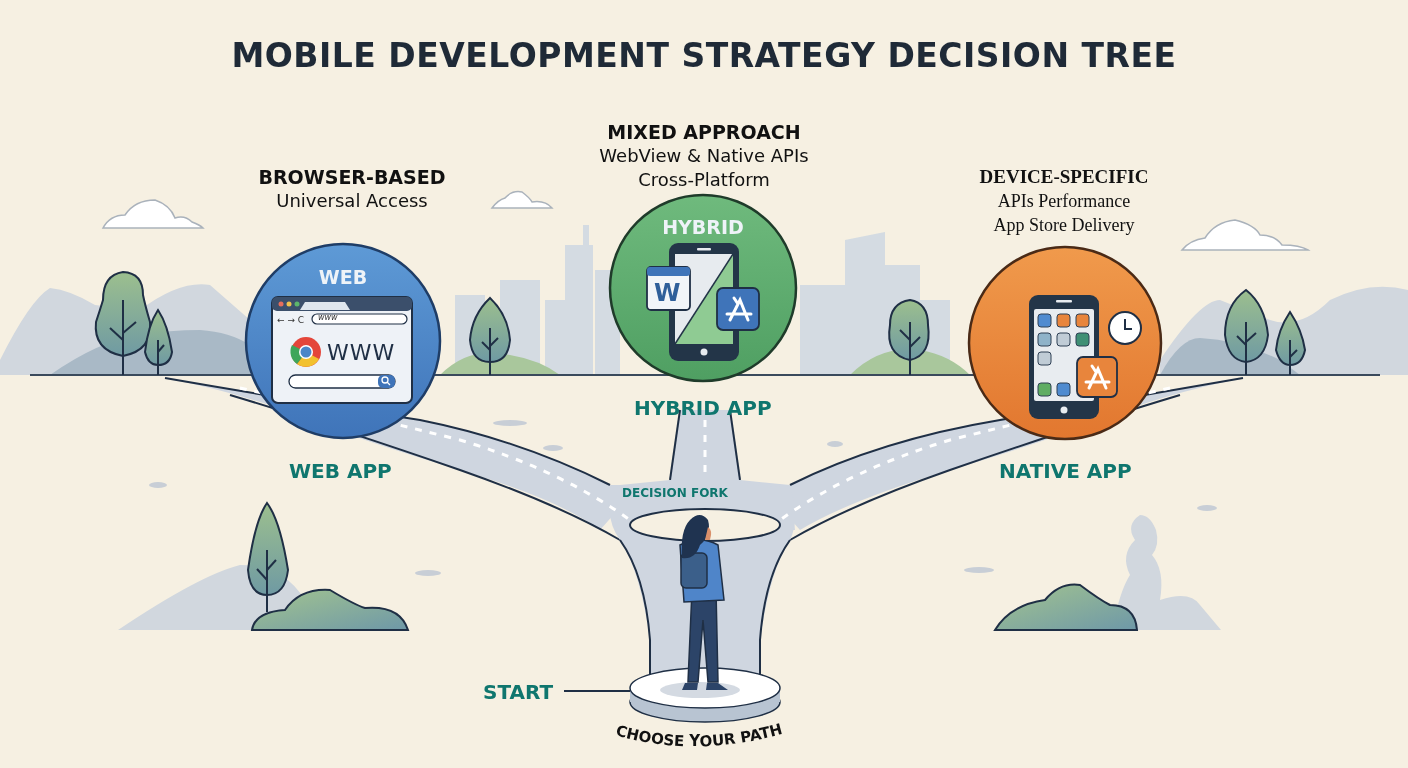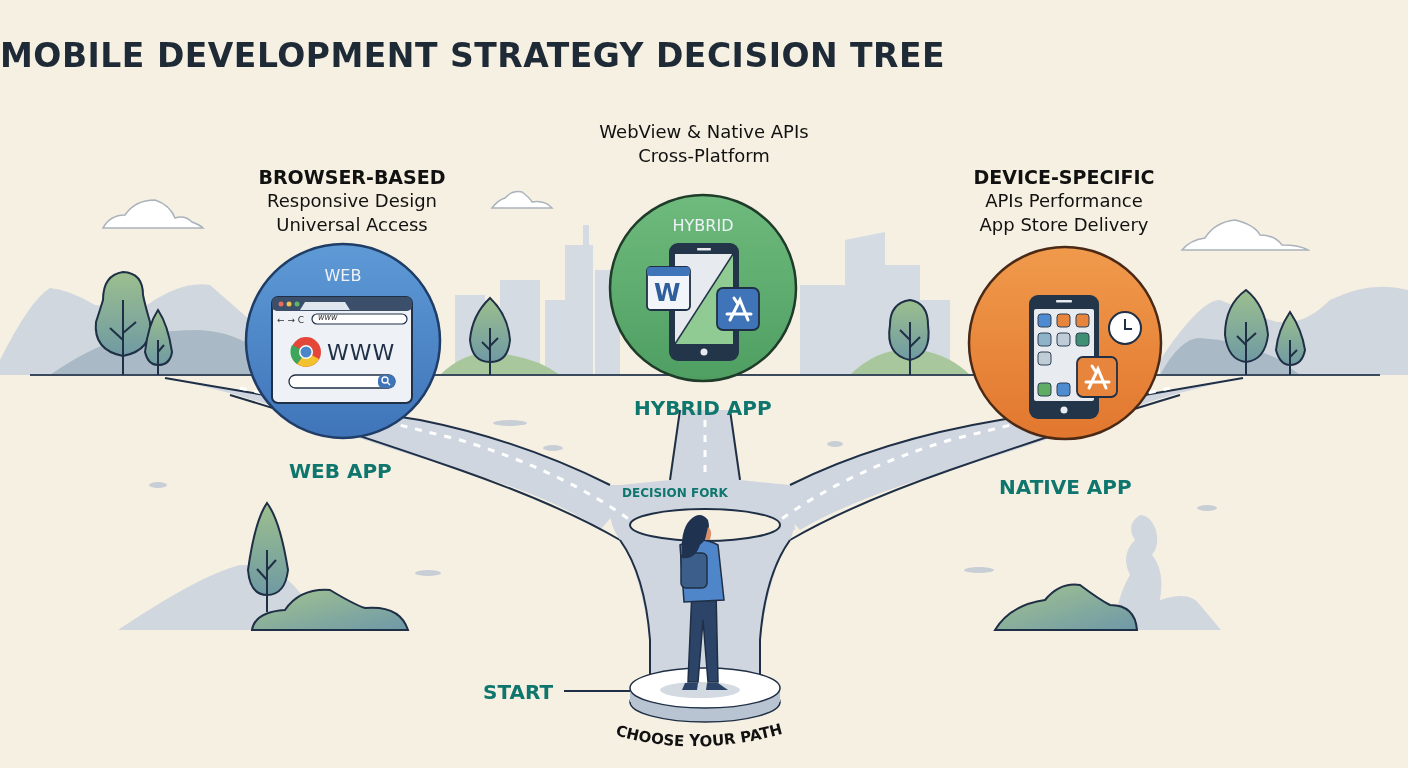--- a/index.html
+++ b/index.html
@@ -1,23 +1,23 @@
 <!DOCTYPE html>
 <html><head>
 <meta charset="utf-8">
 <style>
   html, body { margin:0; padding:0; }
   body { width:1408px; height:768px; overflow:hidden; background:#f6f0e2; font-family:"DejaVu Sans", sans-serif; position:relative; }
   .stage { position:absolute; left:0; top:0; width:1408px; height:768px; }
-  .title { position:absolute; left:0; width:1408px; top:36px; text-align:left; font-size:33px; font-weight:bold; color:#1f2a37; letter-spacing:0.5px; }
+  .title { position:absolute; left:0; width:1408px; top:36px; text-align:center; font-size:33px; font-weight:bold; color:#1f2a37; letter-spacing:0.5px; }
   .desc { position:absolute; text-align:center; color:#111; line-height:24px; }
   .desc .h { font-weight:bold; font-size:19px; }
   .desc .s { font-size:18px; }
   .label { position:absolute; font-weight:bold; font-size:20px; color:#0f766e; text-align:left; white-space:nowrap; }
-  .circle-label { position:absolute; font-weight:normal; font-size:16px; color:#eef3f8; text-align:center; width:200px; }
+  .circle-label { position:absolute; font-weight:bold; font-size:19px; color:#eef3f8; text-align:center; width:200px; }
   svg text { font-family:"DejaVu Sans", sans-serif; }
 </style>
 </head>
 <body>
 
 <div class="stage">
 
   <svg width="1408" height="768" style="position:absolute;left:0;top:0">
     <defs>
       <linearGradient id="treeG" x1="0" y1="0" x2="0" y2="1">
@@ -240,39 +240,39 @@
     <path id="choosePath" d="M615,735 Q700,760 795,730" fill="none"></path>
     <text font-size="15" font-weight="bold" fill="#111">
       <textPath href="#choosePath" startOffset="0" id="chooseTextPath">CHOOSE YOUR PATH</textPath>
     </text>
   </svg>
 
   <div class="title">MOBILE DEVELOPMENT STRATEGY DECISION TREE</div>
 
   <div class="desc" style="left:232px; top:165px; width:240px;">
     <div class="h">BROWSER-BASED</div>
-    <div class="s">Responsive Design</div>
     <div class="s">Universal Access</div>
   </div>
   <div class="desc" style="left:564px; top:120px; width:280px;">
+    <div class="h">MIXED APPROACH</div>
     <div class="s">WebView &amp; Native APIs</div>
     <div class="s">Cross-Platform</div>
   </div>
-  <div class="desc" style="left:944px; top:165px; width:240px;">
+  <div class="desc" style="left:944px; top:165px; width:240px;font-family:Liberation Serif, serif;">
     <div class="h">DEVICE-SPECIFIC</div>
     <div class="s">APIs Performance</div>
     <div class="s">App Store Delivery</div>
   </div>
 
   <div class="circle-label" style="left:243px; top:266px;">WEB</div>
   <div class="circle-label" style="left:603px; top:216px;">HYBRID</div>
 
   <div style="position:absolute; left:318px; top:313px; font-size:8px; font-style:italic; color:#333;">www</div>
   <div style="position:absolute; left:327px; top:340px; font-size:22px; color:#1f2f45; letter-spacing:1px;">WWW</div>
   <div style="position:absolute; left:654px; top:279px; font-size:24px; font-weight:bold; color:#2f5f9a;">W</div>
 
   <div class="label" style="left:289px; top:459px;">WEB APP</div>
   <div class="label" style="left:634px; top:396px;">HYBRID APP</div>
-  <div class="label" style="left:999px; top:459px;margin-top:16px;">NATIVE APP</div>
+  <div class="label" style="left:999px; top:459px;">NATIVE APP</div>
   <div class="label" style="left:622px; top:486px; font-size:12px;">DECISION FORK</div>
   <div class="label" style="left:483px; top:680px;">START</div>
 
 </div>
 
 </body></html>

